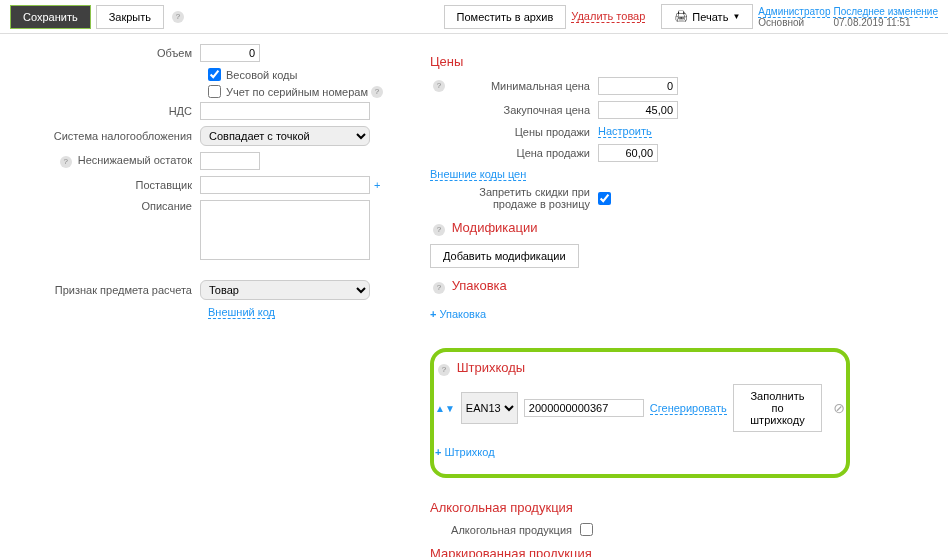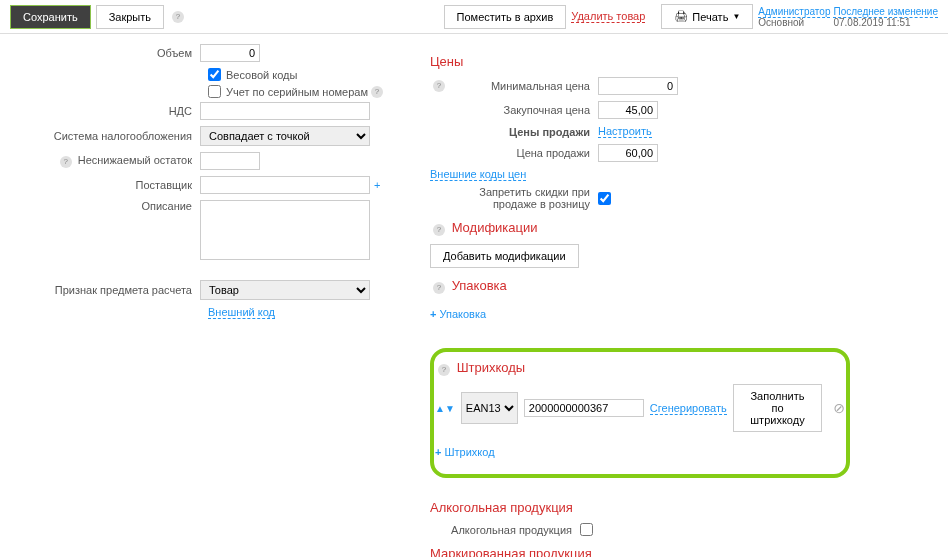--- a/index.html
+++ b/index.html
@@ -17,21 +17,21 @@
 .info-block a { color: #2196f3; border-bottom: 1px dashed #2196f3; text-decoration: none; }
 .content { display: flex; padding: 10px 40px; gap: 30px; }
 .col { flex: 1; }
 .col-left { max-width: 360px; }
 .col-right { max-width: 420px; }
 .form-row { display: flex; align-items: center; margin-bottom: 6px; }
 .form-row .lbl { width: 160px; text-align: right; padding-right: 8px; color: #555; font-size: 11px; }
 .form-row input[type="text"], .form-row select, .form-row textarea { border: 1px solid #ccc; padding: 2px 4px; font-size: 11px; }
 .form-row input.short { width: 60px; text-align: right; }
 .form-row input.med { width: 170px; }
-.form-row select.med { width: 170px; height: 20px; }
+.form-row select.med { width: 170px; height: 20px; border-radius: 6px; }
 .form-row textarea { width: 170px; height: 60px; resize: none; }
 .checkbox-row { display: flex; align-items: center; margin-bottom: 4px; padding-left: 168px; color: #555; font-size: 11px; }
 .checkbox-row input { margin-right: 5px; }
 .section-title { color: #d32f2f; font-size: 13px; margin: 10px 0 8px; font-weight: normal; }
 .add-link { color: #2196f3; cursor: pointer; font-size: 11px; margin: 6px 0; display: inline-block; }
 .plus { color: #2196f3; font-weight: bold; margin-right: 3px; }
 .hl-box { border: 4px solid #84cc16; border-radius: 16px; padding: 8px 1px 10px; margin: 22px 0; }
 .barcode-row { display: flex; align-items: center; gap: 6px; margin: 8px 0; }
 .barcode-row select { border: 1px solid #ccc; height: 32px; font-size: 11px; width: 65px; }
 .barcode-row input { border: 1px solid #ccc; height: 18px; font-size: 11px; width: 120px; padding: 0 4px; }
@@ -123,25 +123,25 @@
   <div class="col col-right">
     <h3 class="section-title">Цены</h3>
     <div class="form-row">
       <span class="help-icon">?</span>
       <div class="right-label">Минимальная цена</div>
       <input type="text" class="short" style="width: 80px;" value="0">
     </div>
     <div class="form-row">
       <span style="width:18px"></span>
       <div class="right-label">Закупочная цена</div>
-      <input type="text" class="short" style="width: 60px;" value="45,00">
-    </div>
-    <div class="form-row">
-      <span style="width:18px"></span>
-      <div class="right-label" style="font-weight:bold">Цены продажи</div>
+      <input type="text" class="short" style="width: 80px;" value="45,00">
+    </div>
+    <div class="form-row">
+      <span style="width:18px"></span>
+      <div class="right-label" style="font-weight:normal">Цены продажи</div>
       <a class="link link-dashed">Настроить</a>
     </div>
     <div class="form-row">
       <span style="width:18px"></span>
       <div class="right-label">Цена продажи</div>
       <input type="text" class="short" style="width: 60px;" value="60,00">
     </div>
     <div style="margin:6px 0">
       <a class="link link-dashed">Внешние коды цен</a>
     </div>

